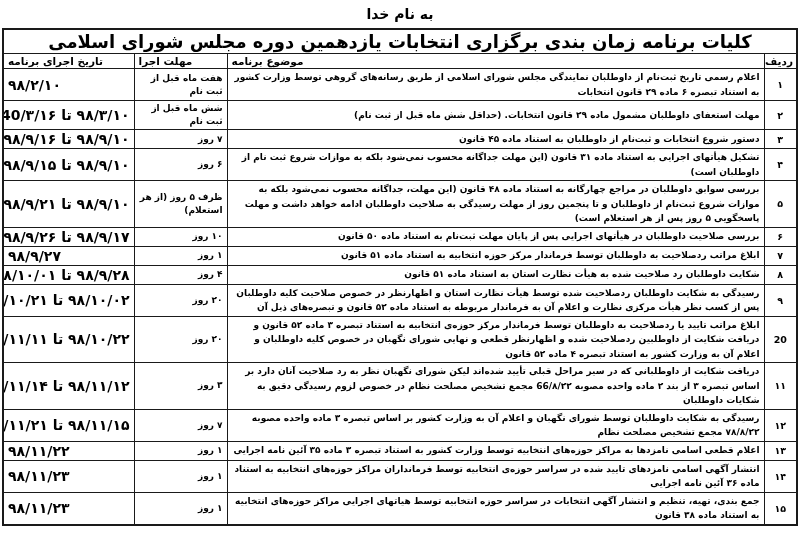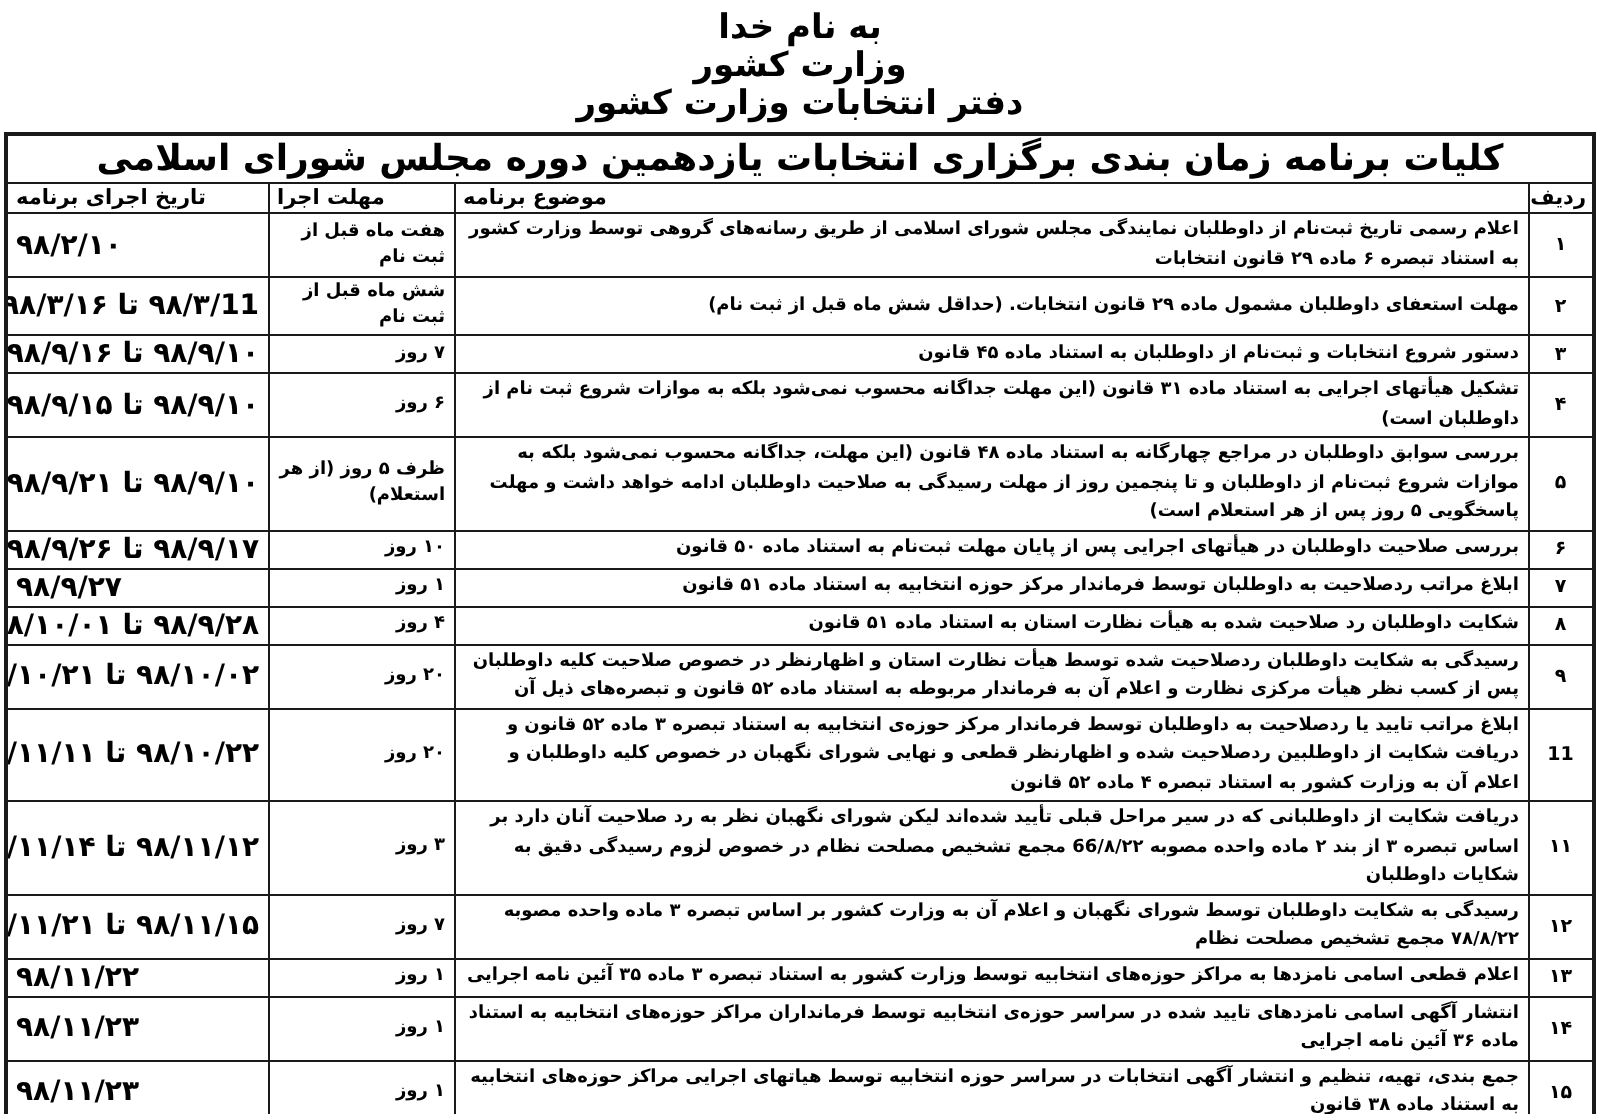--- a/index.html
+++ b/index.html
@@ -2,21 +2,21 @@
 <html lang="fa"><head>
 <meta charset="utf-8">
 <style>
   html,body{margin:0;padding:0;background:#ffffff;}
   .page{
     width:800px;height:557px;background:#fff;color:#000;
     font-family:"DejaVu Sans",sans-serif;direction:rtl;overflow:hidden;
     box-sizing:border-box;
   }
   .letterhead{text-align:center;padding-top:5px;}
-  .letterhead div{font-weight:bold;font-size:17px;line-height:19px;text-align:center;}
+  .letterhead div{font-weight:bold;font-size:14px;line-height:19px;text-align:center;}
   table.schedule{
     width:796px;margin:4px auto 0;border-collapse:collapse;table-layout:fixed;
     border:2px solid #1a1a1a;
   }
   table.schedule td,table.schedule th{
     border:1px solid #1a1a1a;padding:1px 4px;vertical-align:middle;
     overflow:hidden;
   }
   .title-cell{
     font-weight:bold;font-size:18px;text-align:center;padding:4px 2px 5px;
@@ -31,22 +31,20 @@
   td.col-deadline{text-align:right;font-size:9px;font-weight:bold;line-height:13px;}
   td.col-date{text-align:left;font-size:14px;font-weight:bold;white-space:nowrap;}
 </style>
 </head>
 <body>
 
 <div class="page">
 
   <div class="letterhead">
     <div>به نام خدا</div>
-    <div>وزارت کشور</div>
-    <div>دفتر انتخابات وزارت کشور</div>
   </div>
 
   <table class="schedule">
     <colgroup>
       <col style="width:33px">
       <col>
       <col style="width:93px">
       <col style="width:131px">
     </colgroup>
     <thead>
@@ -64,21 +62,21 @@
         <tr>
           <td class="col-no">۱</td>
           <td class="col-subject">اعلام رسمی تاریخ ثبت‌نام از داوطلبان نمایندگی مجلس شورای اسلامی از طریق رسانه‌های گروهی توسط وزارت کشور به استناد تبصره ۶ ماده ۲۹ قانون انتخابات</td>
           <td class="col-deadline">هفت ماه قبل از ثبت نام</td>
           <td class="col-date">۹۸/۲/۱۰</td>
         </tr>
         <tr>
           <td class="col-no">۲</td>
           <td class="col-subject">مهلت استعفای داوطلبان مشمول ماده ۲۹ قانون انتخابات. (حداقل شش ماه قبل از ثبت نام)</td>
           <td class="col-deadline">شش ماه قبل از ثبت نام</td>
-          <td class="col-date">۹۸/۳/11 تا ۹۸/۳/۱۶</td>
+          <td class="col-date">۹۸/۳/۱۰ تا 40/۳/۱۶</td>
         </tr>
         <tr>
           <td class="col-no">۳</td>
           <td class="col-subject">دستور شروع انتخابات و ثبت‌نام از داوطلبان به استناد ماده ۴۵ قانون</td>
           <td class="col-deadline">۷ روز</td>
           <td class="col-date">۹۸/۹/۱۰ تا ۹۸/۹/۱۶</td>
         </tr>
         <tr>
           <td class="col-no">۴</td>
           <td class="col-subject">تشکیل هیأتهای اجرایی به استناد ماده ۳۱ قانون (این مهلت جداگانه محسوب نمی‌شود بلکه به موازات شروع ثبت نام از داوطلبان است)</td>
@@ -109,21 +107,21 @@
           <td class="col-deadline">۴ روز</td>
           <td class="col-date">۹۸/۹/۲۸ تا ۹۸/۱۰/۰۱</td>
         </tr>
         <tr>
           <td class="col-no">۹</td>
           <td class="col-subject">رسیدگی به شکایت داوطلبان ردصلاحیت شده توسط هیأت نظارت استان و اظهارنظر در خصوص صلاحیت کلیه داوطلبان پس از کسب نظر هیأت مرکزی نظارت و اعلام آن به فرماندار مربوطه به استناد ماده ۵۲ قانون و تبصره‌های ذیل آن</td>
           <td class="col-deadline">۲۰ روز</td>
           <td class="col-date">۹۸/۱۰/۰۲ تا ۹۸/۱۰/۲۱</td>
         </tr>
         <tr>
-          <td class="col-no">11</td>
+          <td class="col-no">20</td>
           <td class="col-subject">ابلاغ مراتب تایید یا ردصلاحیت به داوطلبان توسط فرماندار مرکز حوزه‌ی انتخابیه به استناد تبصره ۳ ماده ۵۲ قانون و دریافت شکایت از داوطلبین ردصلاحیت شده و اظهارنظر قطعی و نهایی شورای نگهبان در خصوص کلیه داوطلبان و اعلام آن به وزارت کشور به استناد تبصره ۴ ماده ۵۲ قانون</td>
           <td class="col-deadline">۲۰ روز</td>
           <td class="col-date">۹۸/۱۰/۲۲ تا ۹۸/۱۱/۱۱</td>
         </tr>
         <tr>
           <td class="col-no">۱۱</td>
           <td class="col-subject">دریافت شکایت از داوطلبانی که در سیر مراحل قبلی تأیید شده‌اند لیکن شورای نگهبان نظر به رد صلاحیت آنان دارد بر اساس تبصره ۳ از بند ۲ ماده واحده مصوبه 66/۸/۲۲ مجمع تشخیص مصلحت نظام در خصوص لزوم رسیدگی دقیق به شکایات داوطلبان</td>
           <td class="col-deadline">۳ روز</td>
           <td class="col-date">۹۸/۱۱/۱۲ تا ۹۸/۱۱/۱۴</td>
         </tr>

